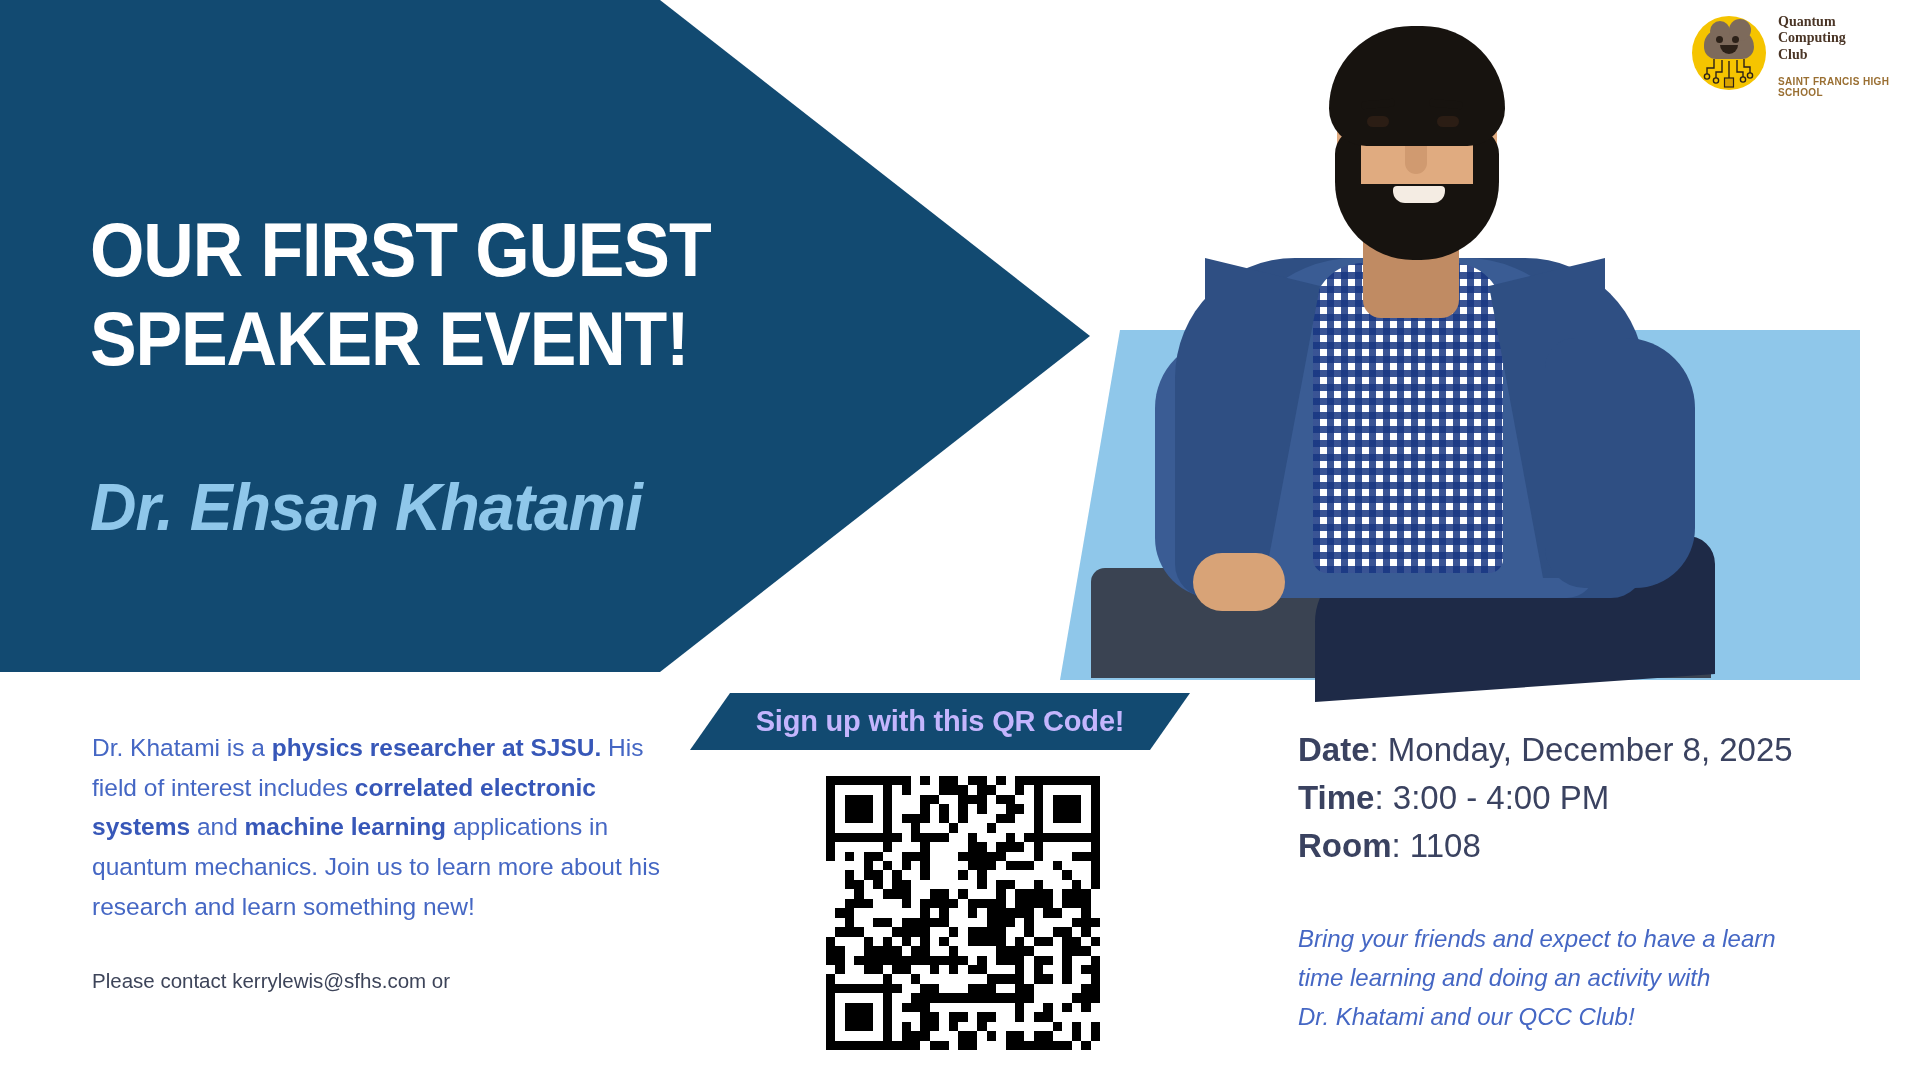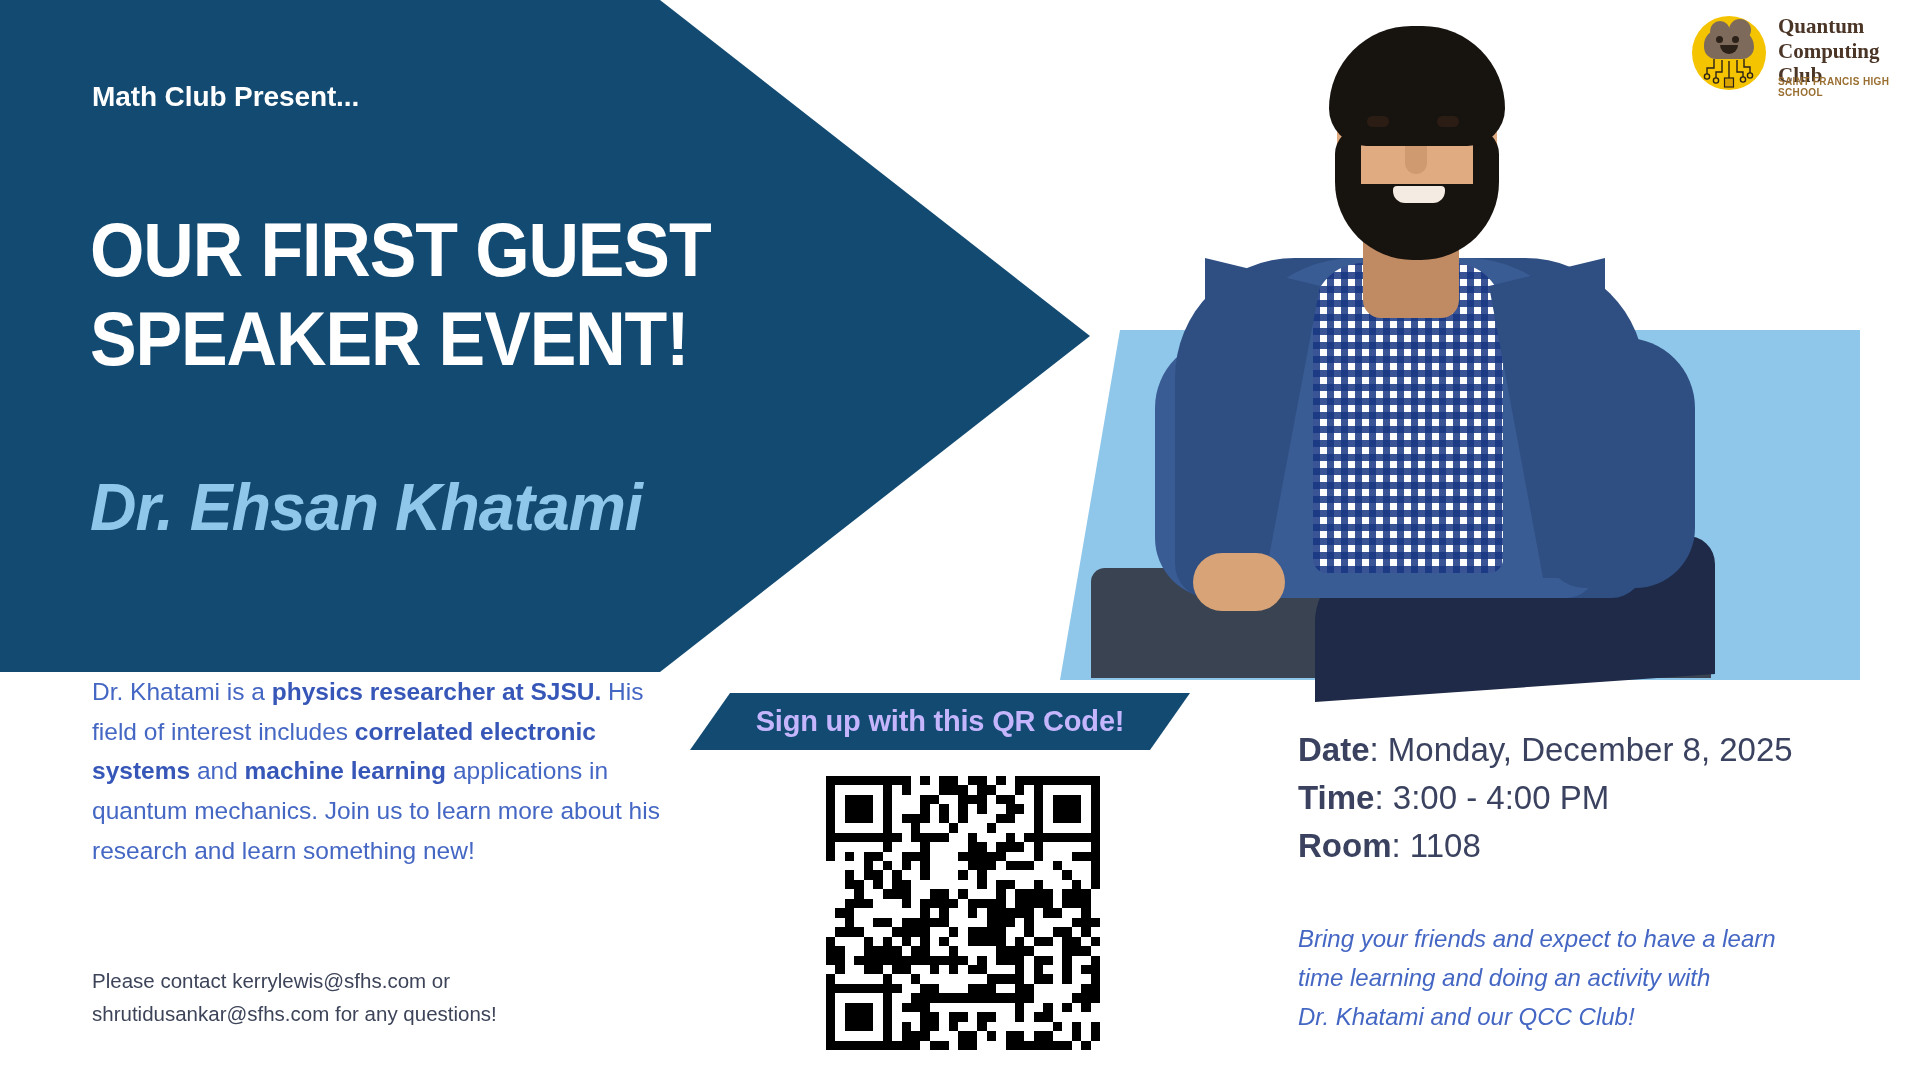--- a/index.html
+++ b/index.html
@@ -160,30 +160,30 @@
     position:absolute; top:20px; width:7px; height:7px; background:#2c2118; border-radius:50%; z-index:4;
   }
   .logo-eyeL{left:24px;} .logo-eyeR{left:40px;}
   .logo-smile{
     position:absolute; left:28px; top:29px; width:18px; height:9px;
     background:#2c2118; border-radius:0 0 9px 9px; z-index:4;
   }
   .logo-text {
     position:absolute; left:86px; top:0px; width:130px;
     font-family:"Liberation Serif", serif;
-    color:#4a3526; font-size:21px; font-weight:bold; line-height:1.17;
+    color:#4a3526; font-size:14px; font-weight:bold; line-height:1.17;
   }
   .logo-sub {
     position:absolute; left:86px; top:62px; width:140px;
     color:#9a6f32; font-size:10px; font-weight:bold; letter-spacing:.35px;
   }
 
   
   .desc {
-    position:absolute; left:92px; top:672px; width:580px;
+    position:absolute; left:92px; top:728px; width:580px;
     color:#4567c4; font-size:24.5px; line-height:1.62;
   }
   .desc b { font-weight:bold; color:#3757b8; }
   .contact {
     position:absolute; left:92px; top:965px; width:530px;
     color:#3d4459; font-size:20.5px; line-height:1.6;
   }
 
   
   .qrbanner {
@@ -237,21 +237,20 @@
     <div class="ph-hair"></div>
     <div class="ph-browL"></div>
     <div class="ph-browR"></div>
     <div class="ph-eyeL"></div>
     <div class="ph-eyeR"></div>
   </div>
 
   <div class="navyblock"></div>
 
   <div class="kicker">
-    <div>Math Club Present...</div>
   </div>
 
   <div class="bigtitle">
     <div>OUR FIRST GUEST</div>
     <div>SPEAKER EVENT!</div>
   </div>
 
   <div class="speaker">Dr. Ehsan Khatami</div>
 
   <div class="logo">
@@ -285,21 +284,20 @@
     <div class="logo-sub">SAINT FRANCIS HIGH SCHOOL</div>
   </div>
 </div>
 
 <div class="desc">
   <span>Dr. Khatami is a </span><b>physics researcher at SJSU.</b><span> His field of interest includes </span><b>correlated electronic systems</b><span> and </span><b>machine learning</b><span> applications in quantum mechanics. Join us to learn more about his research and learn something new!</span>
 </div>
 
 <div class="contact">
   <div>Please contact kerrylewis@sfhs.com or</div>
-  <div>shrutidusankar@sfhs.com for any questions!</div>
 </div>
 
 <div class="qrbanner">
   <span>Sign up with this QR Code!</span>
 </div>
 
 <div class="qrcode">
   <svg width="274" height="274" viewBox="0 0 29 29" shape-rendering="crispEdges">
     <rect width="29" height="29" fill="#fff"></rect>
     <g fill="#000" id="qrcells">

